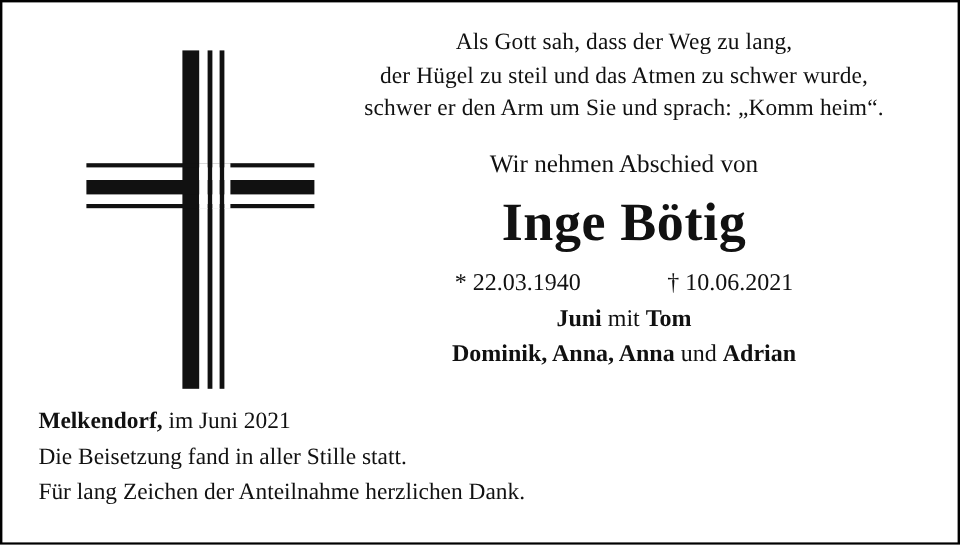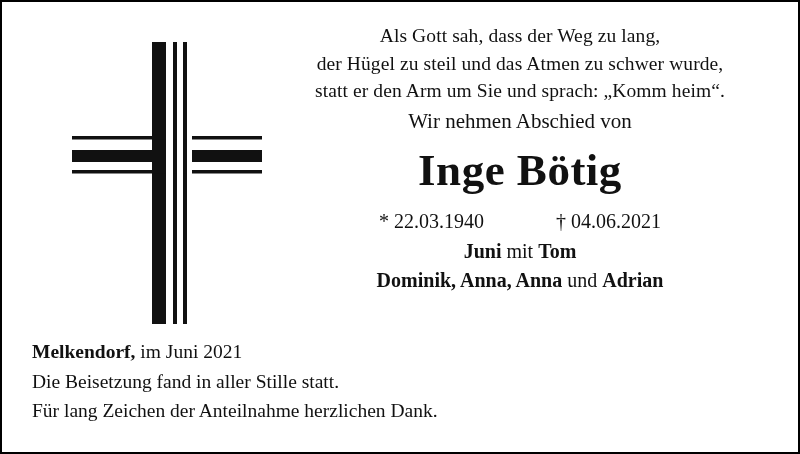--- a/index.html
+++ b/index.html
@@ -37,21 +37,21 @@
     width: 520px;
     text-align: center;
   }
   .verse {
     font-size: 19.5px;
     line-height: 1.42;
     letter-spacing: 0.1px;
   }
   .verse div { white-space: nowrap; }
   .farewell {
-    margin-top: 4px;
+    margin-top: 19px;
     font-size: 21px;
   }
   .deceased-name {
     margin-top: 12px;
     font-size: 45px;
     font-weight: bold;
     letter-spacing: 0.5px;
     line-height: 1.1;
   }
   .dates {
@@ -103,30 +103,30 @@
       <rect x="149" y="106" width="6" height="38" fill="#ffffff"></rect>
       <rect x="159" y="106" width="5" height="38" fill="#ffffff"></rect>
     </svg>
   </div>
 
   <div class="text-col">
 
     <div class="verse">
       <div>Als Gott sah, dass der Weg zu lang,</div>
       <div>der Hügel zu steil und das Atmen zu schwer wurde,</div>
-      <div>statt er den Arm um Sie und sprach: „Komm heim“.</div>
+      <div>schwer er den Arm um Sie und sprach: „Komm heim“.</div>
     </div>
 
     <div class="farewell">Wir nehmen Abschied von</div>
 
     <div class="deceased-name">Inge Bötig</div>
 
     <div class="dates">
       <span>* 22.03.1940</span>
-      <span>† 04.06.2021</span>
+      <span>† 10.06.2021</span>
     </div>
 
 
     <div class="mourners">
       <div>
         <b>Juni</b><span> mit </span><b>Tom</b>
       </div>
       <div>
         <b>Dominik, Anna, Anna</b><span> und </span><b>Adrian</b>
       </div>

